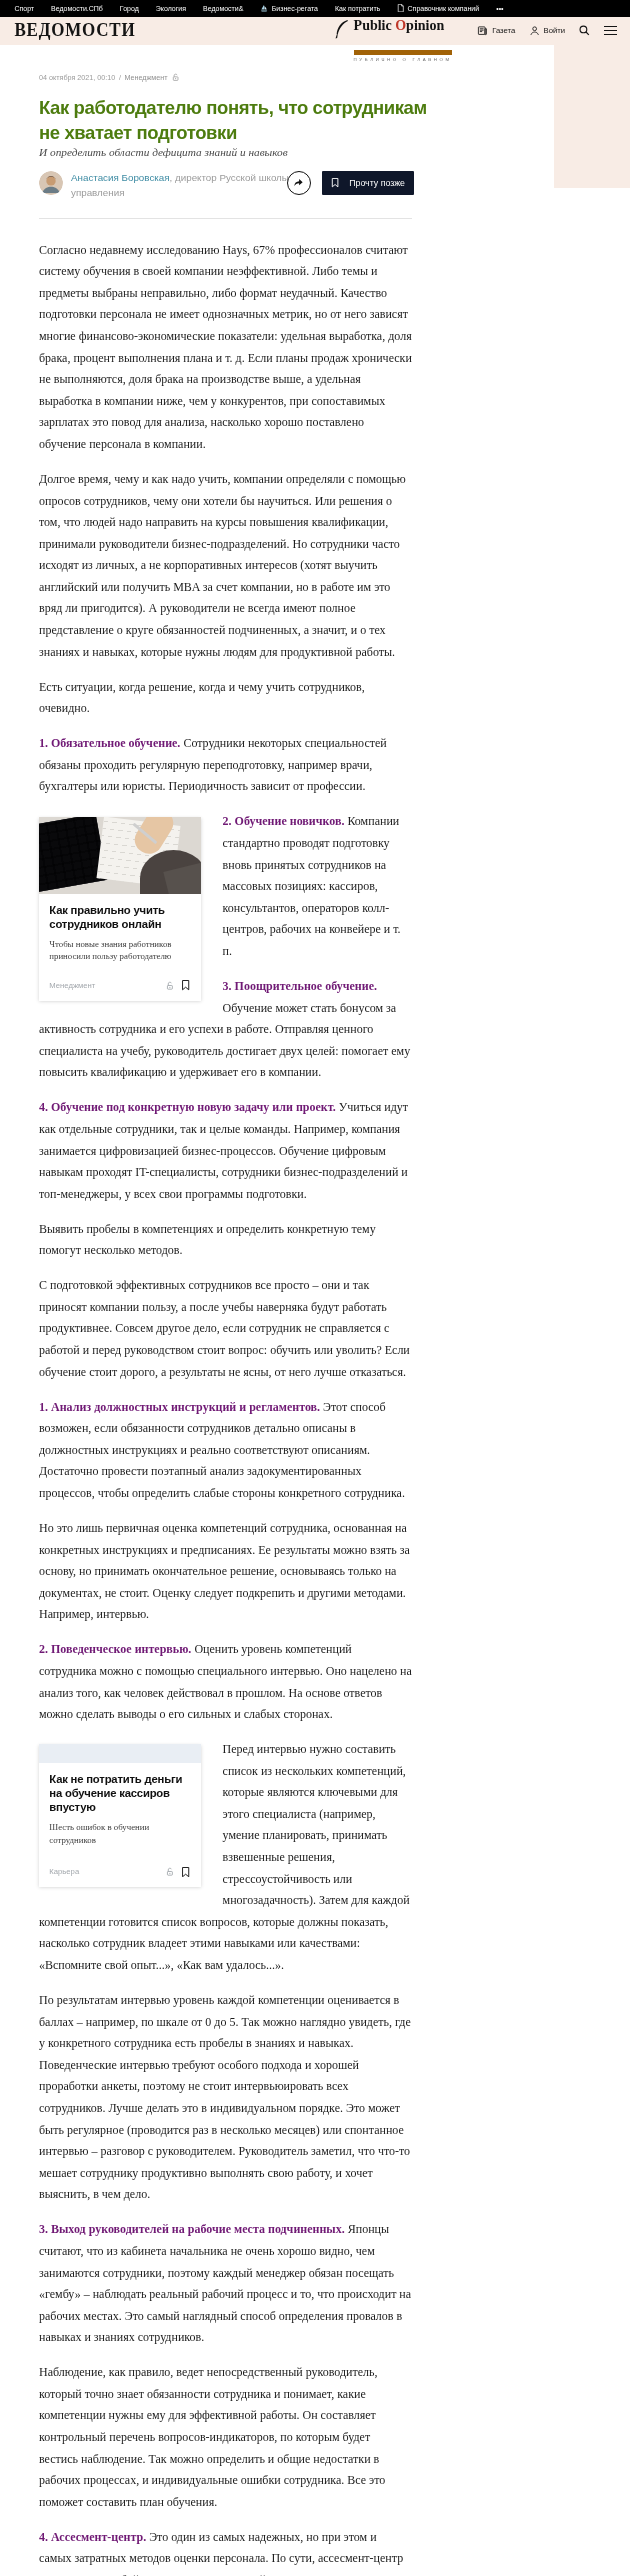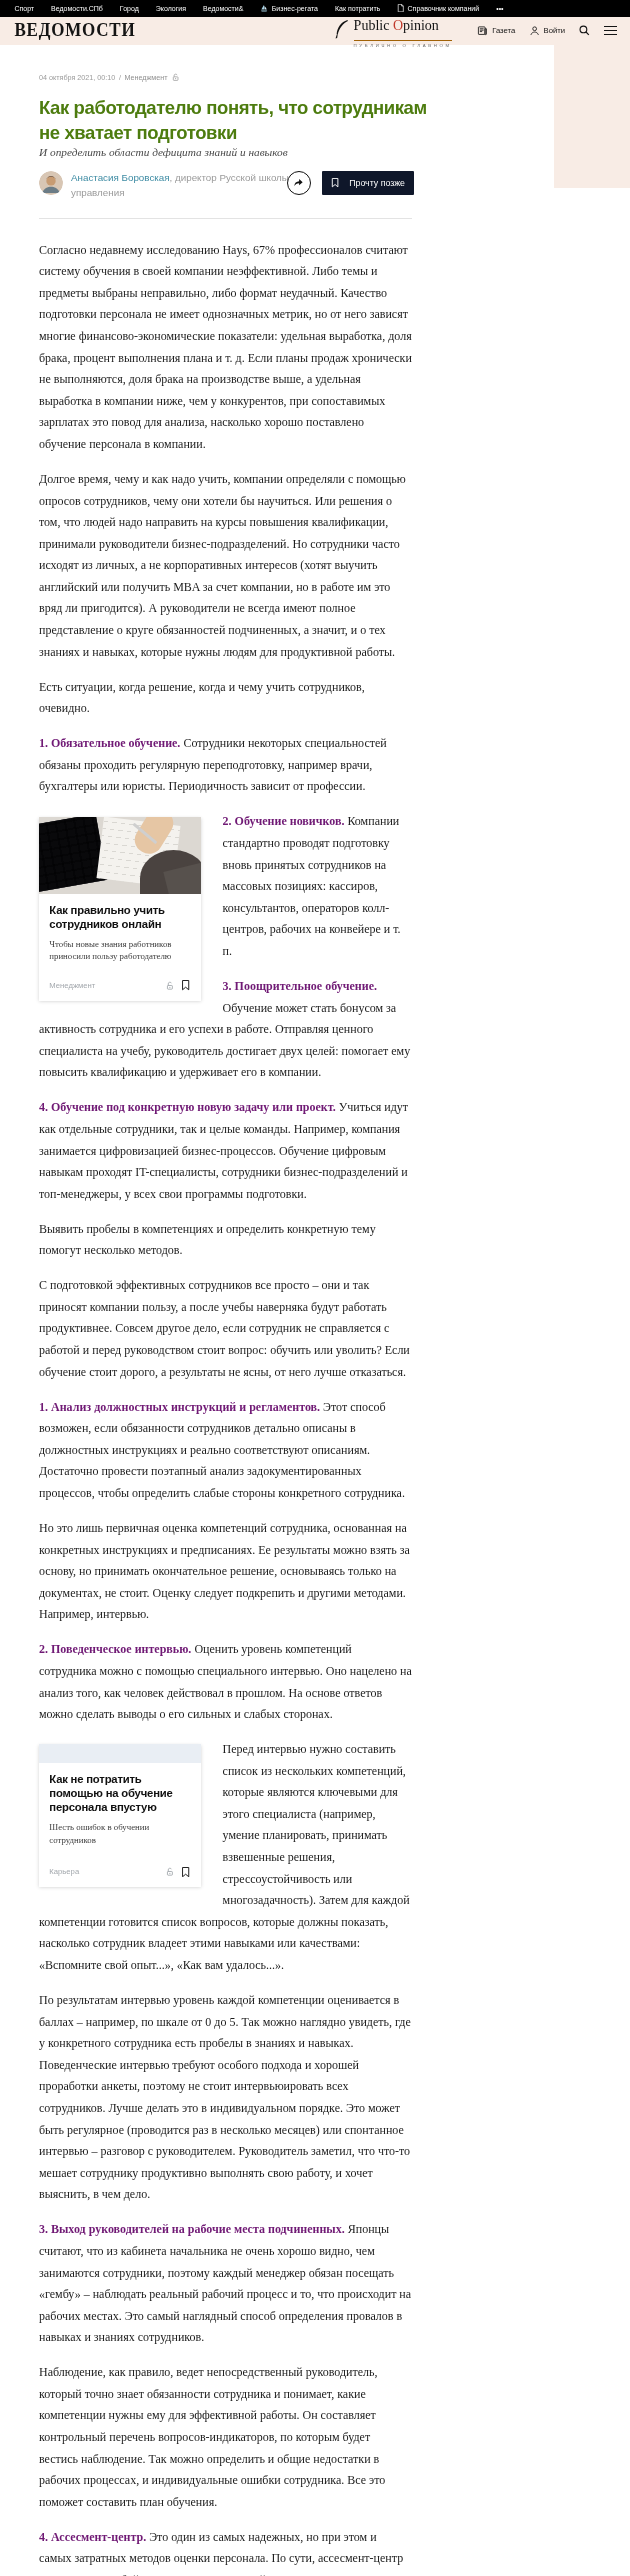--- a/index.html
+++ b/index.html
@@ -7,22 +7,22 @@
         font-family:"Liberation Sans",sans-serif;}
   
   .topbar{position:absolute;left:0;top:0;width:630px;height:16.5px;background:#000;
           display:flex;align-items:center;padding-left:14.4px;box-sizing:border-box;gap:17px;}
   .tb-item{color:#fff;font-size:7px;white-space:nowrap;display:flex;align-items:center;gap:3.1px;cursor:pointer;}
   
   .header{position:absolute;left:0;top:16.5px;width:630px;height:28px;background:#f8ece5;}
   .logo{position:absolute;left:14.4px;top:4.1px;font-family:"Liberation Serif",serif;font-weight:700;
         font-size:17px;letter-spacing:0.8px;color:#141414;transform:scaleY(1.08);}
   .ad-center{position:absolute;left:334px;top:2.1px;display:flex;align-items:flex-start;gap:4.1px;}
-  .ad-title{font-family:"Liberation Serif",serif;font-weight:400;font-size:14px;color:#141414;
-            border-bottom:1px solid #a16207;padding-bottom:7px;line-height:1.05;}
+  .ad-title{font-family:"Liberation Serif",serif;font-weight:700;font-size:14px;color:#141414;
+            border-bottom:5px solid #a16207;padding-bottom:17px;line-height:1.05;}
   .ad-title .red-o{color:#c0392b;}
   .ad-caption{font-size:4.4px;letter-spacing:2.6px;color:#6d6d6d;margin-top:1.5px;text-align:center;}
   .hdr-actions{position:absolute;right:13.4px;top:0;height:28px;display:flex;align-items:center;gap:13.4px;}
   .hdr-act{display:flex;align-items:center;gap:3.6px;font-size:7.7px;color:#141414;cursor:pointer;text-align:right;}
   .burger{display:flex;flex-direction:column;gap:2.6px;cursor:pointer;}
   .burger div{width:12.4px;height:1.3px;background:#141414;}
   
   .side-ad{position:absolute;left:554px;top:44px;width:76px;height:144px;background:#f8ece5;}
   
   .breadcrumb{position:absolute;left:39px;top:73px;font-size:7.2px;color:#9b9b9b;display:flex;align-items:center;gap:3.6px;}
@@ -256,21 +256,21 @@
         <p class="body-p"><b>3. Поощрительное обучение. </b>Обучение может стать бонусом за активность сотрудника и его успехи в работе. Отправляя ценного специалиста на учебу, руководитель достигает двух целей: помогает ему повысить квалификацию и удерживает его в компании.</p>
         <p class="body-p"><b>4. Обучение под конкретную новую задачу или проект. </b>Учиться идут как отдельные сотрудники, так и целые команды. Например, компания занимается цифровизацией бизнес-процессов. Обучение цифровым навыкам проходят IT-специалисты, сотрудники бизнес-подразделений и топ-менеджеры, у всех свои программы подготовки.</p>
         <p class="body-p">Выявить пробелы в компетенциях и определить конкретную тему помогут несколько методов.</p>
         <p class="body-p">С подготовкой эффективных сотрудников все просто – они и так приносят компании пользу, а после учебы наверняка будут работать продуктивнее. Совсем другое дело, если сотрудник не справляется с работой и перед руководством стоит вопрос: обучить или уволить? Если обучение стоит дорого, а результаты не ясны, от него лучше отказаться.</p>
         <p class="body-p"><b>1. Анализ должностных инструкций и регламентов. </b>Этот способ возможен, если обязанности сотрудников детально описаны в должностных инструкциях и реально соответствуют описаниям. Достаточно провести поэтапный анализ задокументированных процессов, чтобы определить слабые стороны конкретного сотрудника.</p>
         <p class="body-p">Но это лишь первичная оценка компетенций сотрудника, основанная на конкретных инструкциях и предписаниях. Ее результаты можно взять за основу, но принимать окончательное решение, основываясь только на документах, не стоит. Оценку следует подкрепить и другими методами. Например, интервью.</p>
         <p class="body-p"><b>2. Поведенческое интервью. </b>Оценить уровень компетенций сотрудника можно с помощью специального интервью. Оно нацелено на анализ того, как человек действовал в прошлом. На основе ответов можно сделать выводы о его сильных и слабых сторонах.</p>
         <aside class="inline-card card--plain">
           <div class="card-tint"></div>
           <div class="card-body">
-            <div class="card-title">Как не потратить помощью на обучение персонала впустую</div>
+            <div class="card-title">Как не потратить деньги на обучение кассиров впустую</div>
             <div class="card-subtitle">Шесть ошибок в обучении сотрудников</div>
             <div class="card-footer">
               <span class="card-category">Карьера</span>
               <span class="card-icons">
                 <span>
                   <svg width="9.8" height="9.8" viewBox="0 0 24 24" fill="none" stroke="#9aa0a6" stroke-width="2">
                     <path d="M8 11V7a4 4 0 0 1 7.7-1.5"></path>
                     <rect x="6" y="11" width="12" height="9" rx="1.5"></rect>
                     <circle cx="12" cy="15.5" r="1.4" fill="#9aa0a6" stroke="none"></circle>
                   </svg>

